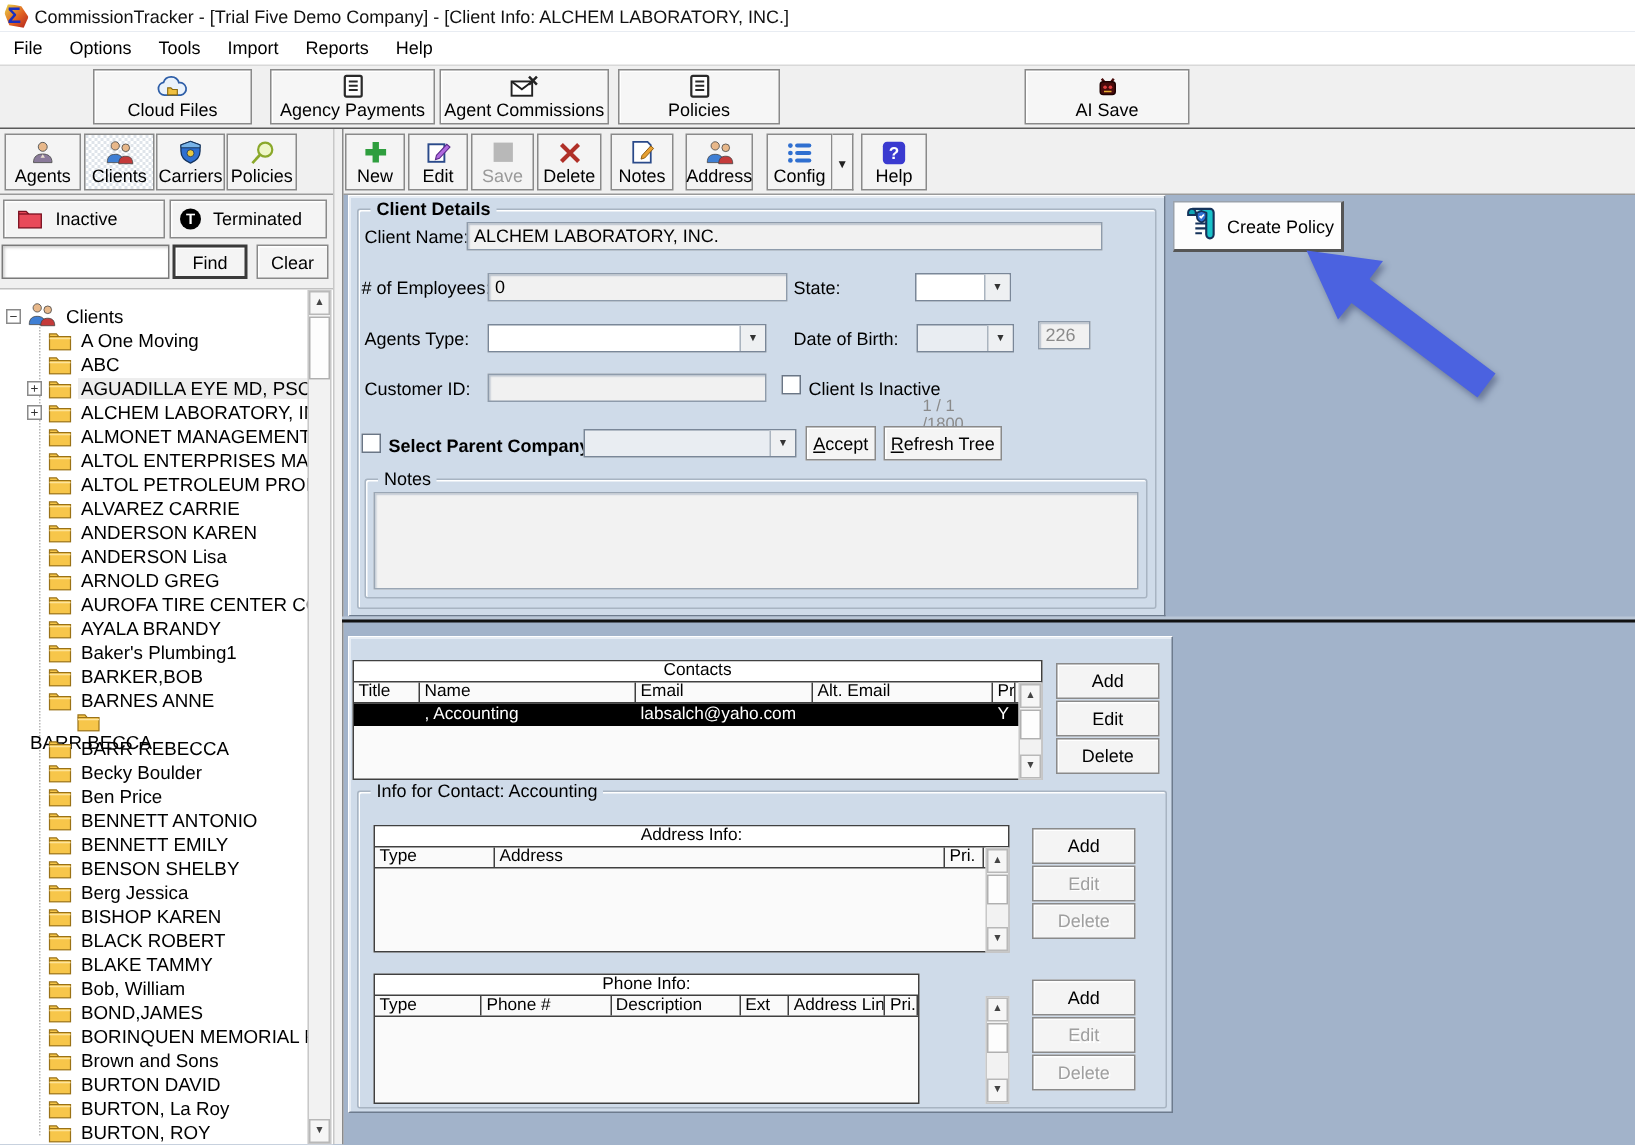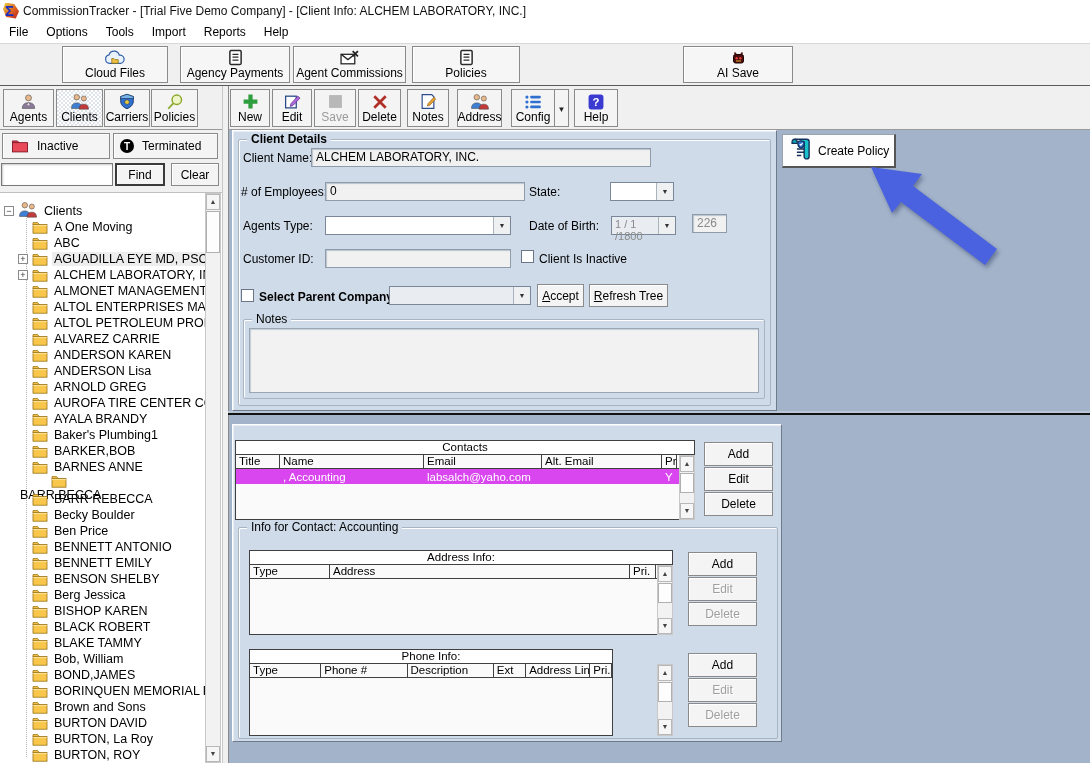--- a/index.html
+++ b/index.html
@@ -65,36 +65,36 @@
 
   
   .panel3d { background:#cfdbe9; border:1px solid; border-color:#ffffff #6d7b8d #6d7b8d #ffffff; box-shadow:1px 1px 0 #e7edf5 inset; }
   .groupbox { position:absolute; border:1px solid #a8b4c2; box-shadow:1px 1px 0 #fff inset; border-radius:2px; }
   .groupbox > .gb-title { position:absolute; top:-8px; left:8px; background:#cfdbe9; padding:0 4px; font-size:12px; }
   .gb-title.bold { font-weight:bold; }
 
   .fld-label { position:absolute; font-size:12px; }
   .fld-input { position:absolute; background:#f1f1f1; border:1px solid #8e9bab; box-shadow:inset 1px 1px 1px #b9c2cd; font-size:12px; padding:1px 4px; height:19px; }
   .combo { position:absolute; height:19px; background:#fff; border:1px solid #7a8798; display:flex; }
-  .combo .val { flex:1; font-size:12px; padding:1px 3px; }
+  .combo .val { flex:1; font-size:12px; padding:1px 3px;margin-top:47px; }
   .combo .btn { width:17px; background:#eef0f2; border-left:1px solid #aab4bf; font-size:7px; color:#333; text-align:center; line-height:17px; }
   .combo.disabled { background:#e9edf2; }
   .combo.disabled .val { color:#8a8a8a; }
   .checkbox { position:absolute; width:13px; height:13px; background:#fff; border:1px solid #6a7686; }
 
   .create-policy { position:absolute; left:782px; top:134px; width:114px; height:34px; background:#fdfdfd; border:1px solid #9aa2ac;
       border-right:2px solid #555; border-bottom:2px solid #555; display:flex; align-items:center; gap:5px; padding-left:4px; font-size:12px; }
 
   
   .dtable { position:absolute; background:#fff; border:1px solid #404040; }
   .dtable .t-title { height:14px; border-bottom:1px solid #404040; text-align:center; font-size:11.5px; line-height:13px; background:#fff; }
   .dtable .t-headrow { display:flex; height:14px; border-bottom:1px solid #404040;align-items:flex-end; }
   .dtable .t-headrow .hc { font-size:11.5px; line-height:13px; padding-left:3px; border-right:1px solid #404040; overflow:hidden; white-space:nowrap; }
   .dtable .t-row { display:flex; height:15px; }
-  .dtable .t-row.sel { background:#d946ef; color:#fff;align-items:center; }
+  .dtable .t-row.sel { background:#000000; color:#fff; }
   .dtable .t-row .c { font-size:11.5px; line-height:14px; padding-left:3px; overflow:hidden; white-space:nowrap; }
   .gray-table { background:#fafafa; }
 
   .stackbtn { position:absolute; width:69px; height:24px; }
 
   .hline { position:absolute; left:228px; top:413px; width:862px; height:2px; background:#111; box-shadow:0 -2px 0 #b9c6d6; }
 
   .arrow-svg { position:absolute; left:865px; top:161px; width:142px; height:112px; filter:drop-shadow(2px 3px 2px rgba(40,50,90,.45)); }
 </style>
 </head>
@@ -701,21 +701,21 @@
       </div>
     </div>
 </div>
 <div class="abs v-divider"></div>
 
 <div class="abs panel3d" style="left:232px; top:130px; width:545px; height:281px;">
   <div class="groupbox" style="left:5px; top:8px; width:533px; height:267px;">
     <span class="gb-title bold">Client Details</span>
   </div>
   <span class="fld-label" style="left:10px; top:20px;">Client Name:</span>
-  <div class="fld-input" style="left:78px; top:17px; width:340px;">ALCHEM LABORATORY, INC.</div>
+  <div class="fld-input" style="left:78px; top:17px; width:424px;">ALCHEM LABORATORY, INC.</div>
 
   <span class="fld-label" style="left:8px; top:54px;"># of Employees:</span>
   <div class="fld-input" style="left:92px; top:51px; width:200px;">0</div>
   <span class="fld-label" style="left:296px; top:54px;">State:</span>
   <div class="combo" style="left:377px; top:51px; width:64px;">
       <span class="val"></span>
       <span class="btn">▼</span>
     </div>
 
   <span class="fld-label" style="left:10px; top:88px;">Agents Type:</span>

